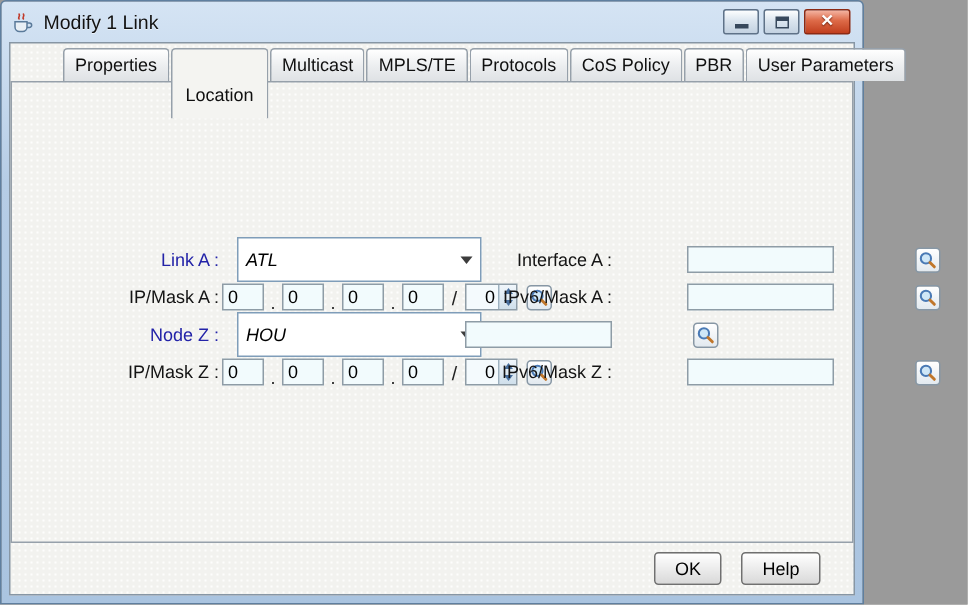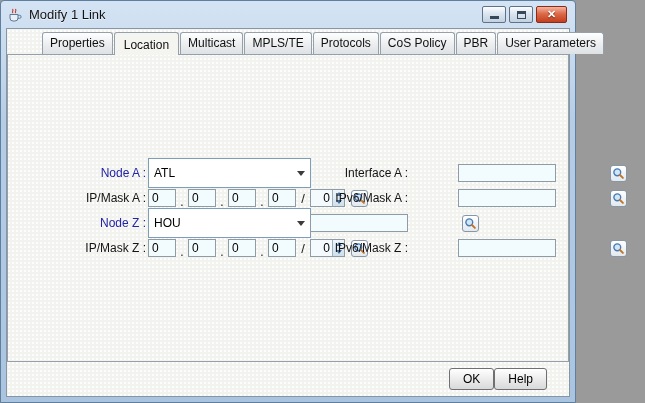--- a/index.html
+++ b/index.html
@@ -48,40 +48,40 @@
   
   .tabbar{ display:flex; padding:3px 2px 0 3px; height:25px;margin-left:32px; }
   .tab{
     font-size:12px; color:#101010; white-space:nowrap;
     padding:3px 7px; margin-right:1px;
     background:linear-gradient(#ffffff,#ebedef 55%,#dfe2e5);
     border:1px solid #96a0aa; border-bottom:none;
     border-radius:3px 3px 0 0; position:relative; z-index:1; cursor:default;
   }
   .tab.selected{
-    background:#f4f4f1; padding:5px 9px; z-index:3; margin-bottom:-1px;
+    background:#f4f4f1; padding:23px 9px; z-index:3; margin-bottom:-1px;
   }
 
   .tabpanel{
     flex:1; border:1px solid #96a0aa; position:relative; z-index:2;
     background:transparent;
   }
 
   
   .row-left,.row-right{ position:absolute; display:flex; align-items:center; height:18px; }
   .row-right{ left:300px;gap:48px; }
   .flabel{ font-size:12px; color:#141414; text-align:right; white-space:pre; }
   .flabel.blue{ color:#2323a8; }
   .left-label{ width:138px; }
   .right-label{ width:100px; }
 
   .combo{
-    width:163px; height:18px; margin-left:2px;
+    width:163px; height:18px; margin-left:12px;
     border:1px solid #7f9db9; background:#ffffff;
-    display:flex; align-items:center; padding:14px 5px; cursor:default;
+    display:flex; align-items:center; padding:14px 5px; cursor:default;font-style:italic;
   }
   .combo-value{ font-size:12px; color:#000; }
   .combo-arrow{ margin-left:auto; width:0; height:0;
     border-left:4px solid transparent; border-right:4px solid transparent;
     border-top:5px solid #3c3c3c; }
 
   .tfield{
     height:18px; border:1px solid #8e9ca6; background:#f2fbfd;
     font-size:12px; padding:0 3px; font-family:inherit; color:#000;
   }
@@ -107,21 +107,21 @@
 
   .mag-btn{
     width:17px; height:17px; margin-left:6px; padding:0;
     border:1px solid #8797a5; border-radius:3px;
     background:linear-gradient(#ffffff,#e2e9ef);
     display:flex; align-items:center; justify-content:center; cursor:default;
   }
 
   
   .buttonbar{ height:34px; display:flex; align-items:center; justify-content:flex-end;
-              padding-right:22px; }
+              gap:13px; padding-right:22px; }
   .btn{
     height:22px; padding:0 13px; font-size:12px; color:#000; font-family:inherit;
     border:1px solid #707070; border-radius:3px;
     background:linear-gradient(#ffffff,#eaeaea 55%,#d9d9d9);
     cursor:default;
   }
 </style>
 </head>
 <body>
 
@@ -158,21 +158,21 @@
       <span class="tab">MPLS/TE</span>
       <span class="tab">Protocols</span>
       <span class="tab">CoS Policy</span>
       <span class="tab">PBR</span>
       <span class="tab">User Parameters</span>
     </div>
 
     <div class="tabpanel">
 
       <div class="row-left" style="top:109px">
-        <span class="flabel blue left-label">Node A :</span>
+        <span class="flabel blue left-label">Link A :</span>
         <div class="combo">
           <span class="combo-value">ATL</span>
           <span class="combo-arrow"></span>
         </div>
       </div>
 
       <div class="row-right" style="top:109px">
         <span class="flabel right-label">Interface A :</span>
         <input class="tfield widefield" value="" style="">
         <button class="mag-btn">

